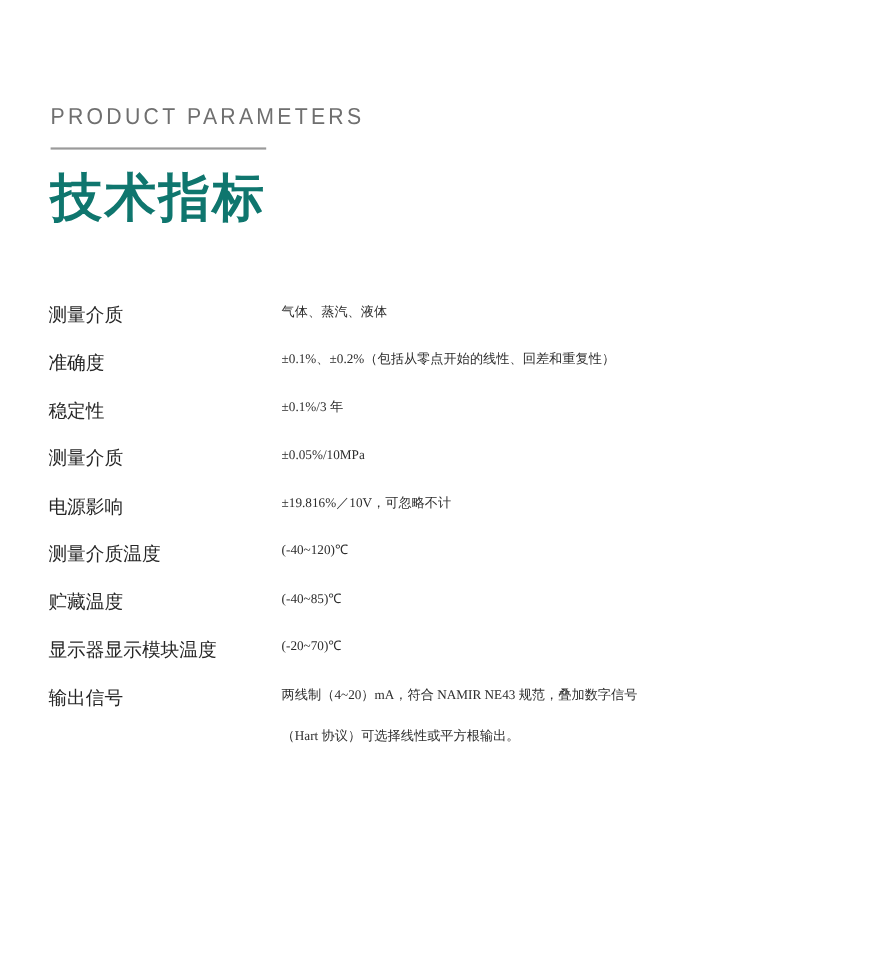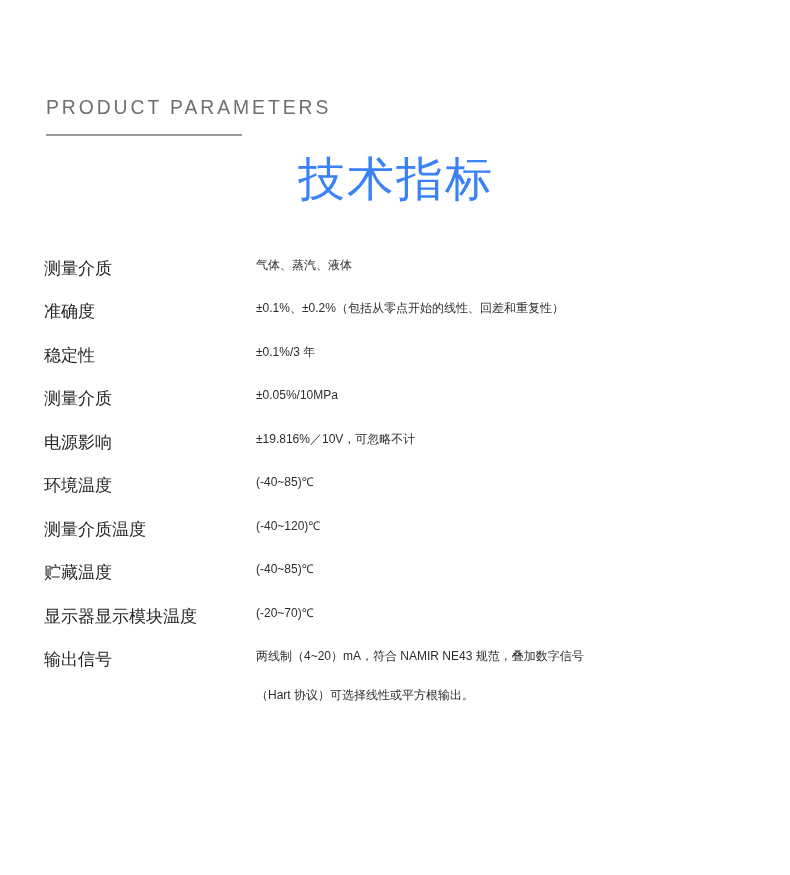--- a/index.html
+++ b/index.html
@@ -40,33 +40,33 @@
   .rule {
     margin-top: 17px;
     width: 196px;
     height: 2px;
     background: #9a9a9a;
   }
   .title-cn {
     margin-top: 14px;
     font-family: "Liberation Sans", sans-serif;
     font-size: 47px;
-    font-weight: 400;
-    color: #3b82f6;
+    font-weight: 700;
+    color: #0f766e;
     letter-spacing: 2px;
     line-height: 1.25;
-    text-align: center;
   }
 
   .spec-table {
     position: absolute;
     left: 40px;
-    top: 258px;
+    top: 276px;
     width: 735px;
     border-collapse: collapse;
+    font-family: Liberation Serif, serif;
   }
   .spec-table tr {
     vertical-align: top;
   }
   .spec-table td {
     padding: 0 0 21px 0;
     line-height: 1.32;
   }
   td.key {
     width: 212px;
@@ -116,24 +116,20 @@
       </tr>
       <tr>
         <td class="key">测量介质</td>
         <td class="val">±0.05%/10MPa</td>
       </tr>
       <tr>
         <td class="key">电源影响</td>
         <td class="val">±19.816%／10V，可忽略不计</td>
       </tr>
       <tr>
-        <td class="key">环境温度</td>
-        <td class="val">(-40~85)℃</td>
-      </tr>
-      <tr>
         <td class="key">测量介质温度</td>
         <td class="val">(-40~120)℃</td>
       </tr>
       <tr>
         <td class="key">贮藏温度</td>
         <td class="val">(-40~85)℃</td>
       </tr>
       <tr>
         <td class="key">显示器显示模块温度</td>
         <td class="val">(-20~70)℃</td>

